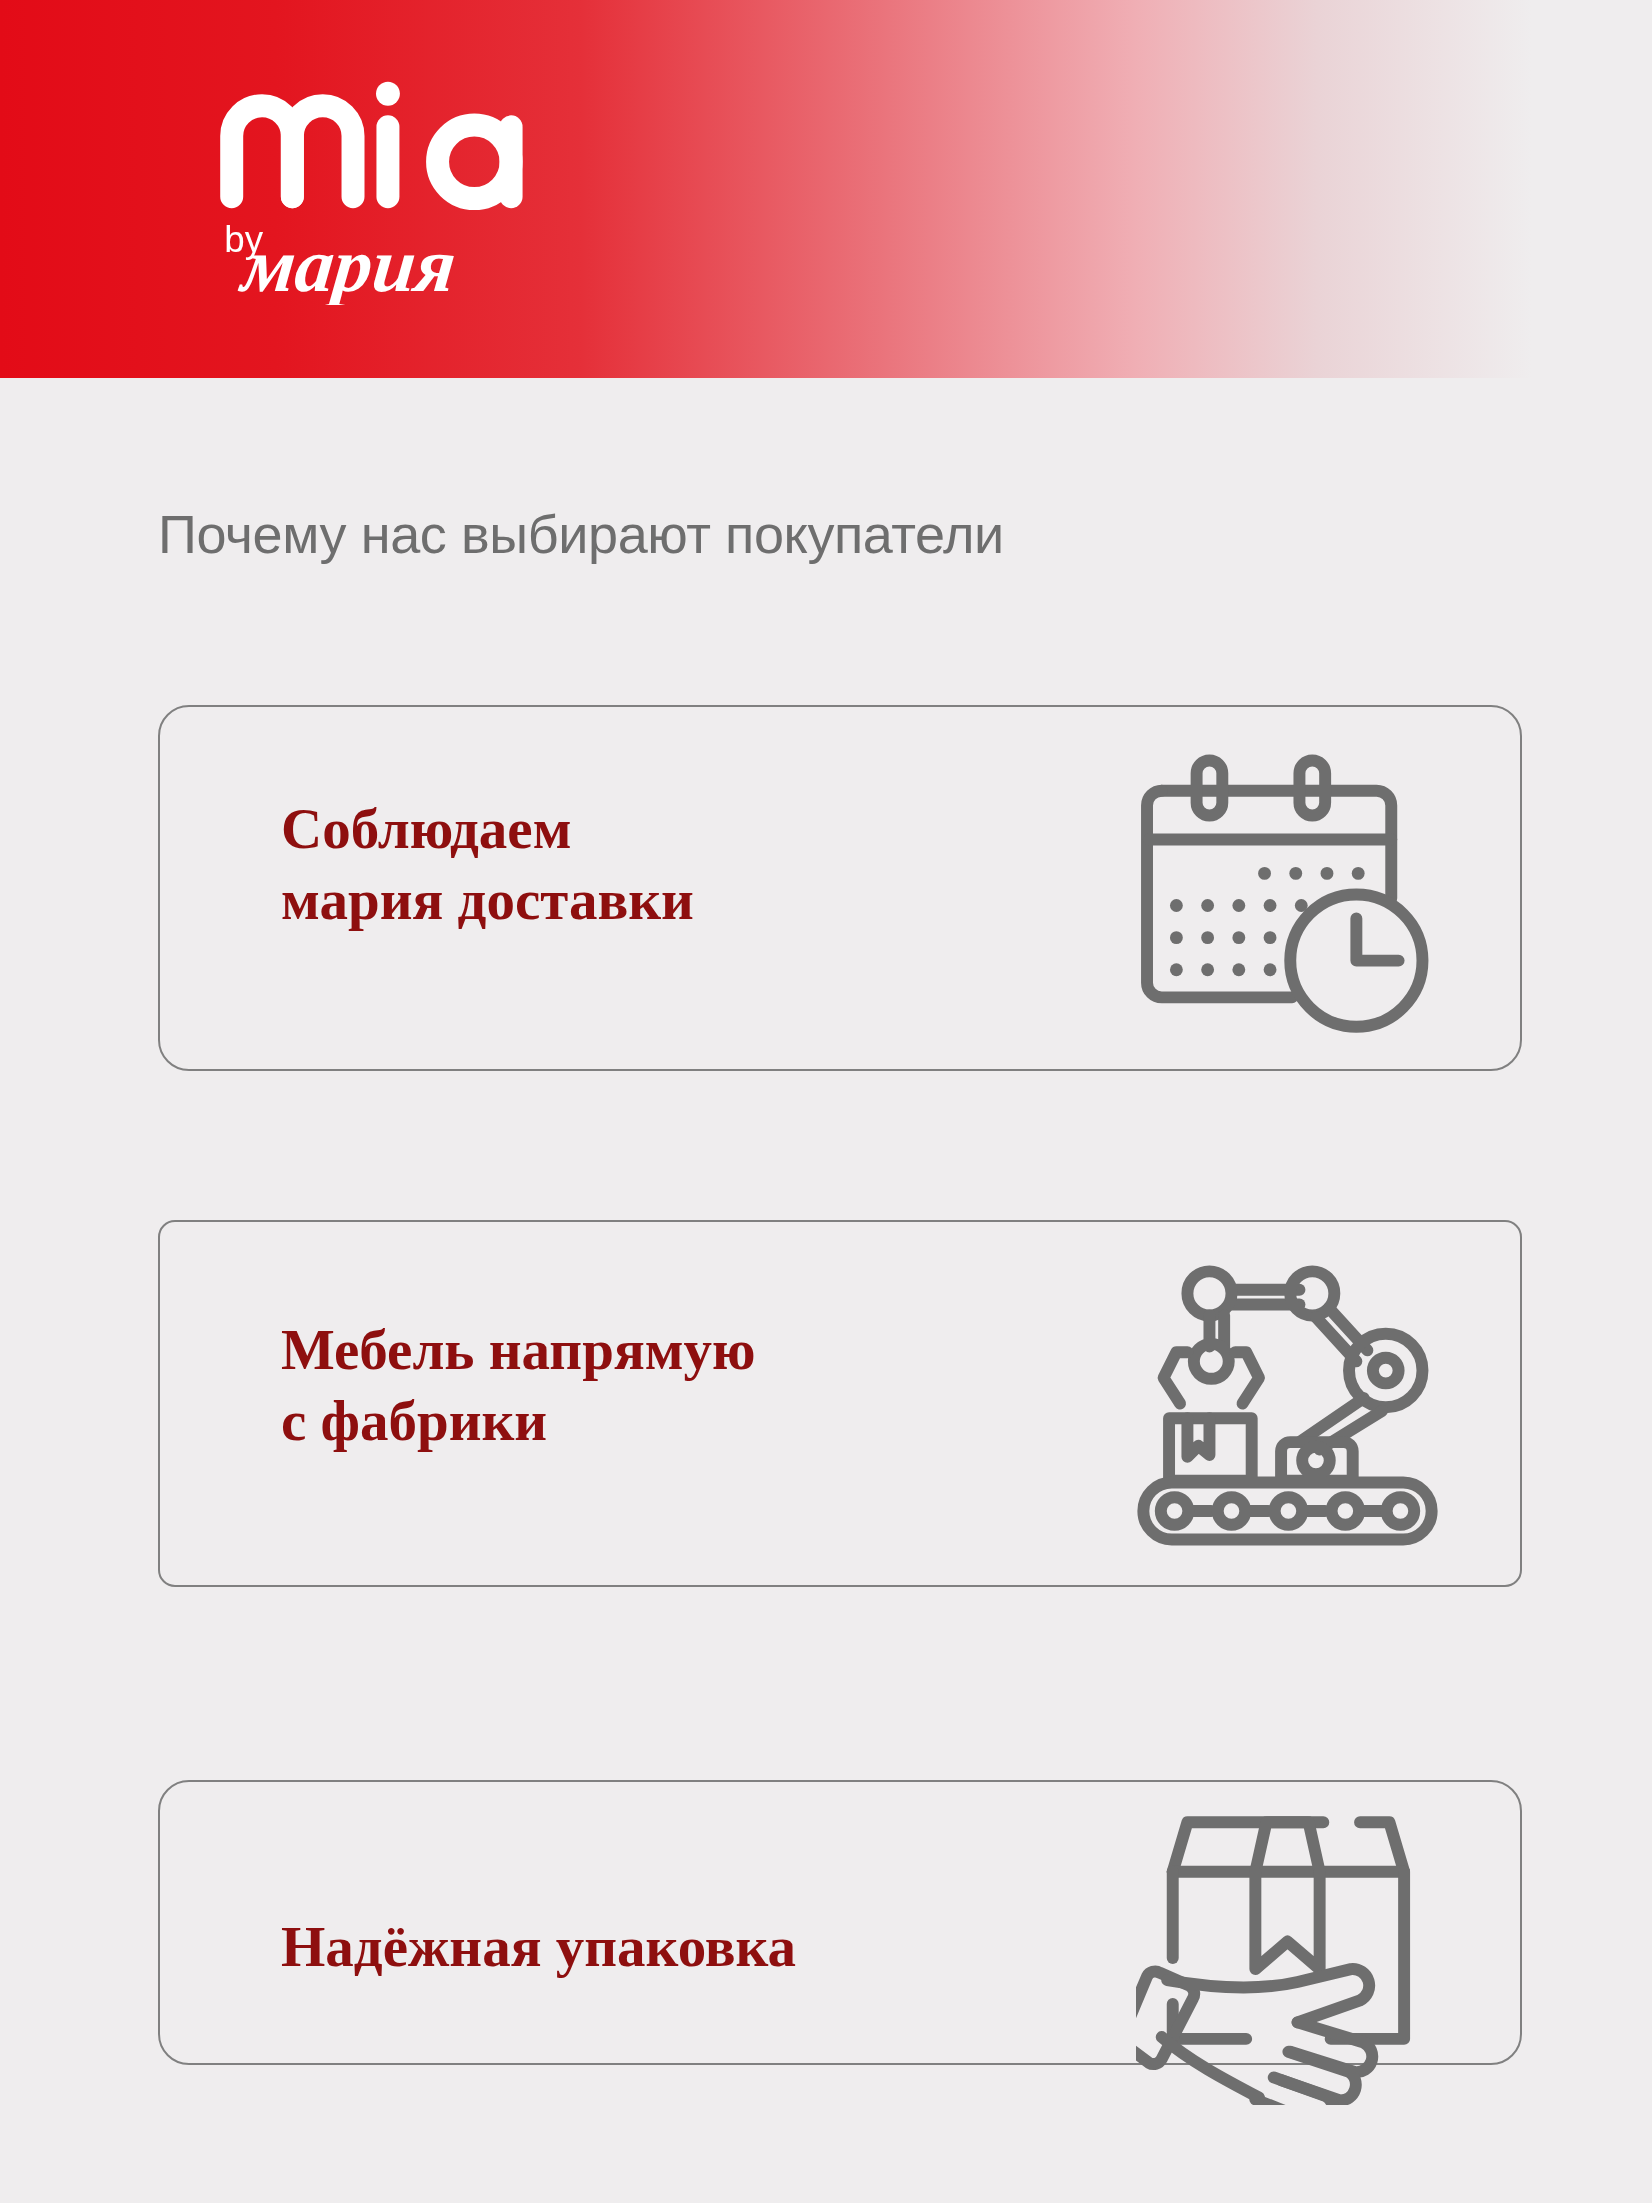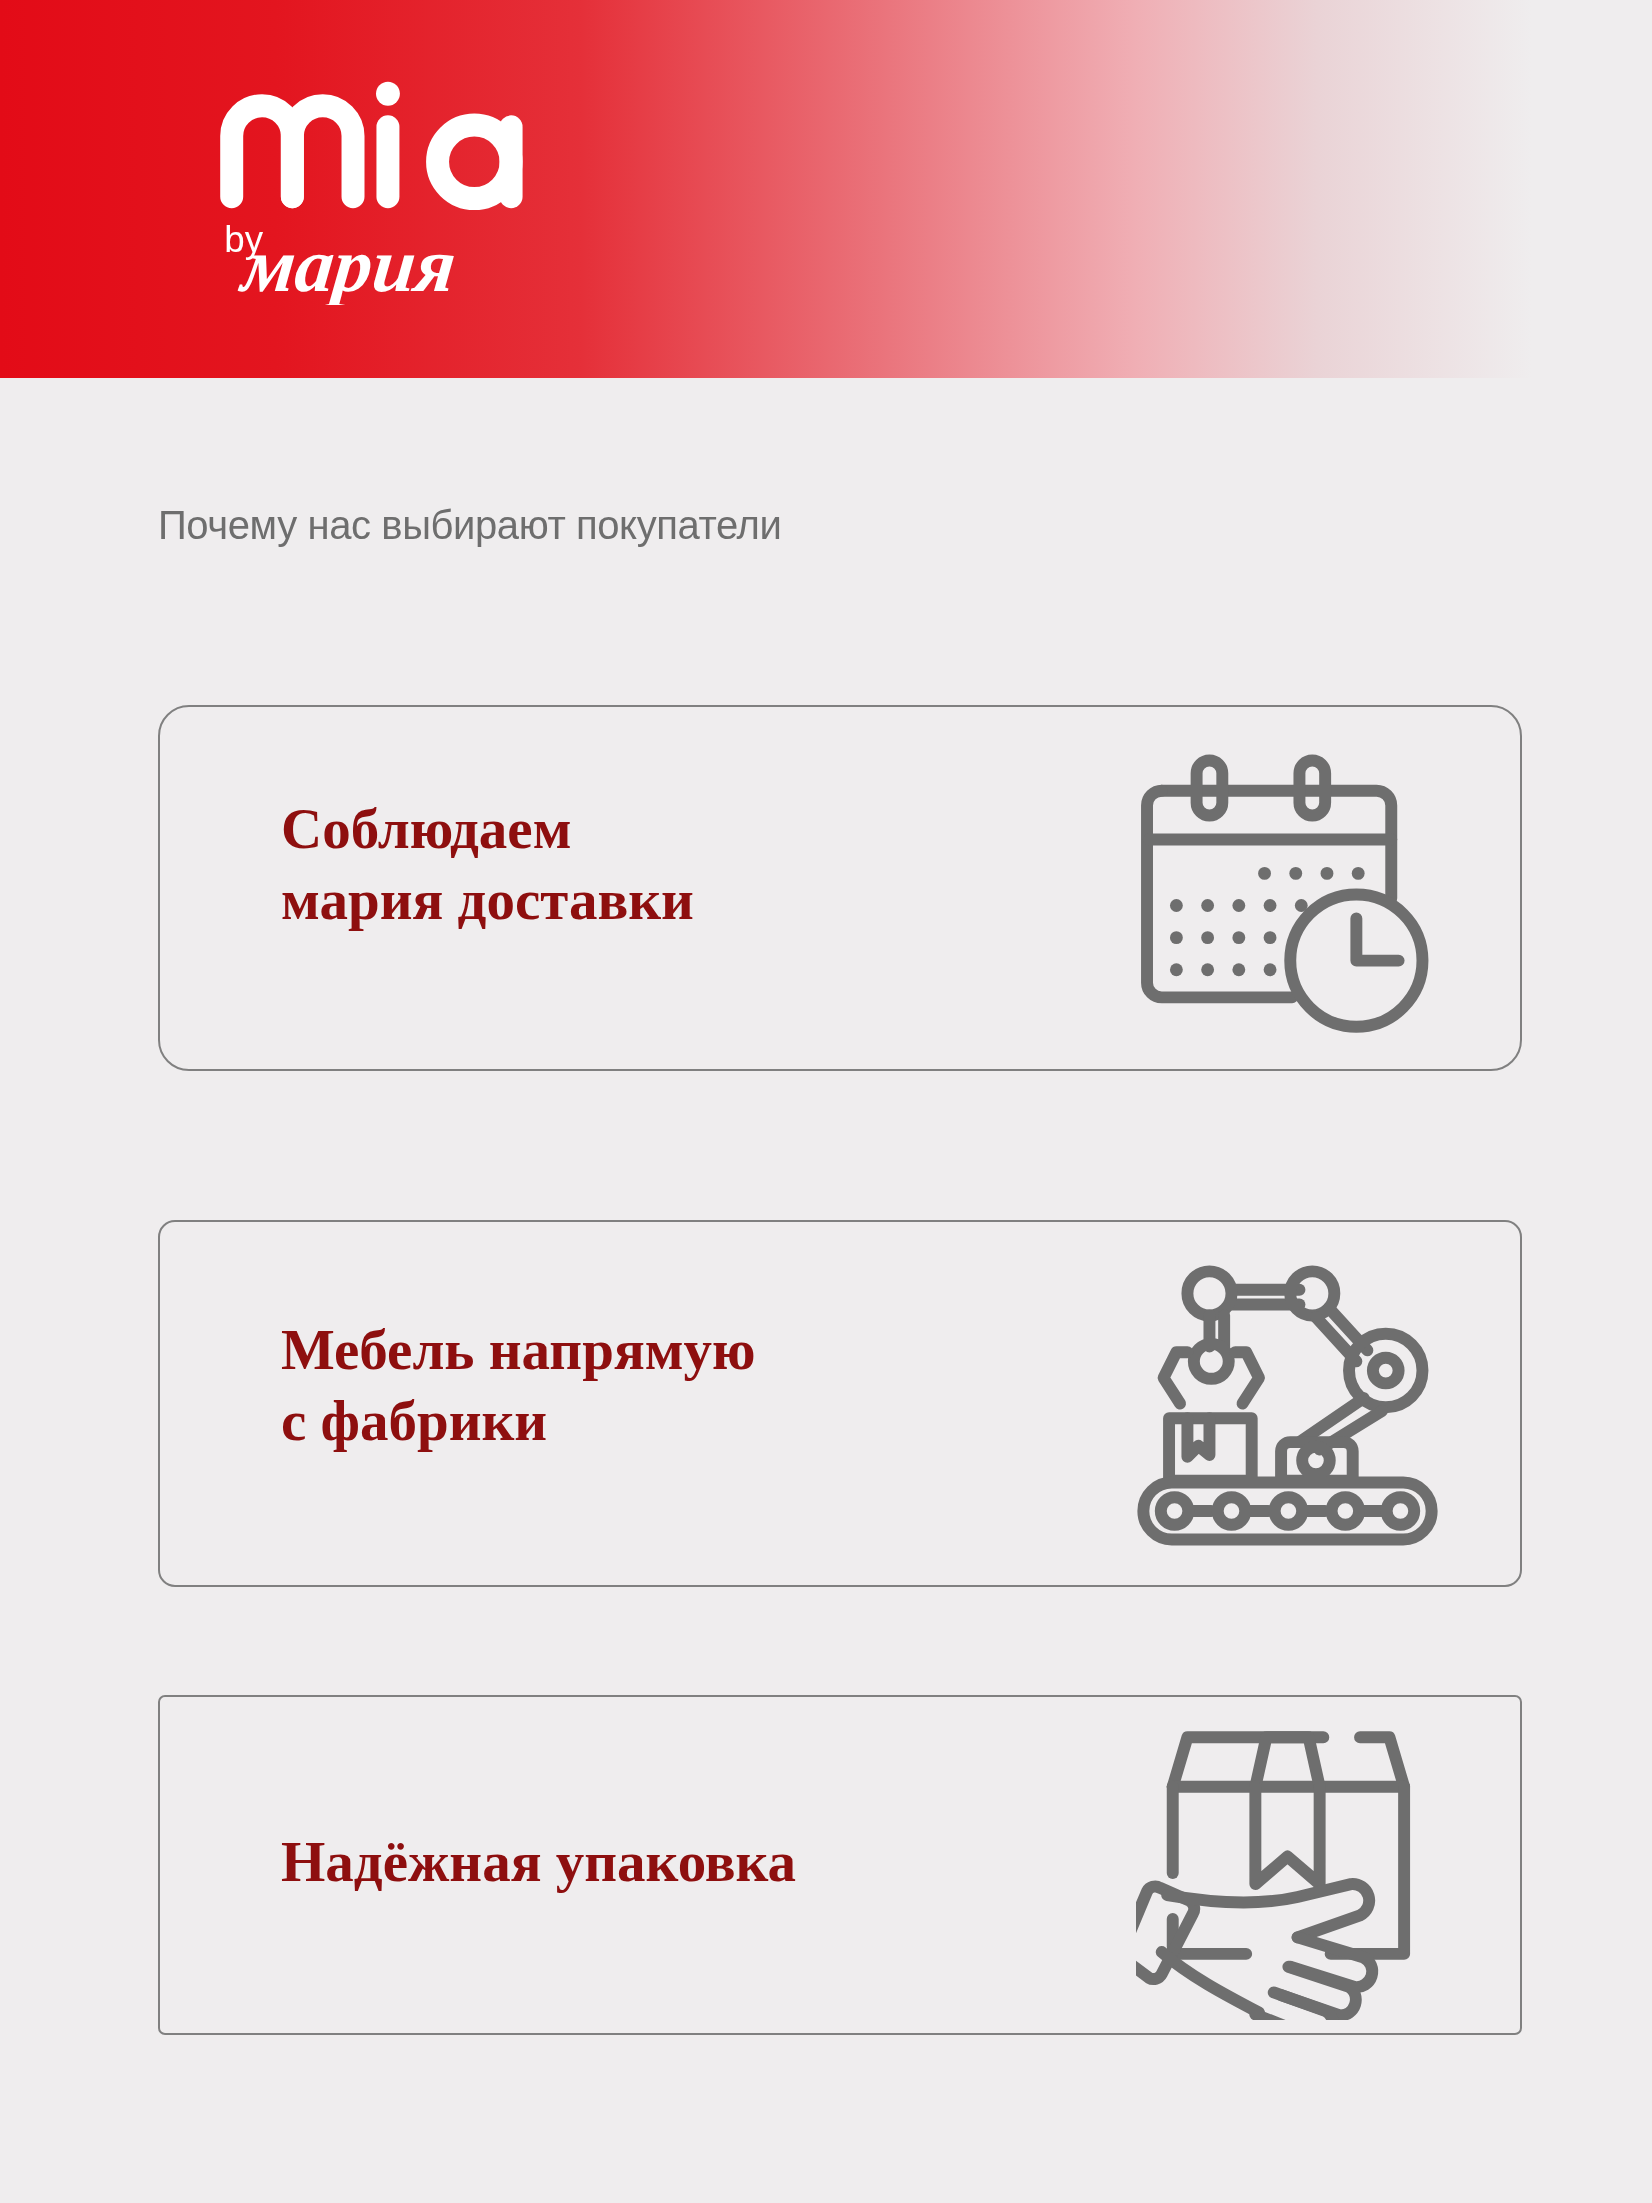--- a/index.html
+++ b/index.html
@@ -40,41 +40,41 @@
     width: 386px;
     height: 248px;
   }
   .logo svg { display: block; }
 
   
   .page-title {
     position: absolute;
     left: 158px;
     top: 503px;
-    font-size: 40px;
+    font-size: 54px;
     font-weight: 400;
     letter-spacing: -0.4px;
     color: #6e6e6e;
     white-space: nowrap;
     font-family: "Liberation Sans", sans-serif;
   }
 
   
   .card {
     position: absolute;
     left: 158px;
     width: 1364px;
     box-sizing: border-box;
     border: 2.8px solid #808080;
     border-radius: 31px;
     background: #efedee;
   }
   .card-1 { top: 705px;  height: 366px; }
   .card-2 { top: 1220px; height: 367px; border-radius: 17px; }
-  .card-3 { top: 1695px; height: 340px; border-radius: 7px; }
+  .card-3 { top: 1780px; height: 285px; }
 
   .card-title {
     position: absolute;
     left: 121px;
     color: #8e0f0f;
     font-family: "Liberation Serif", serif;
     font-weight: bold;
     font-size: 57px;
     line-height: 1.25;
     letter-spacing: 0px;

